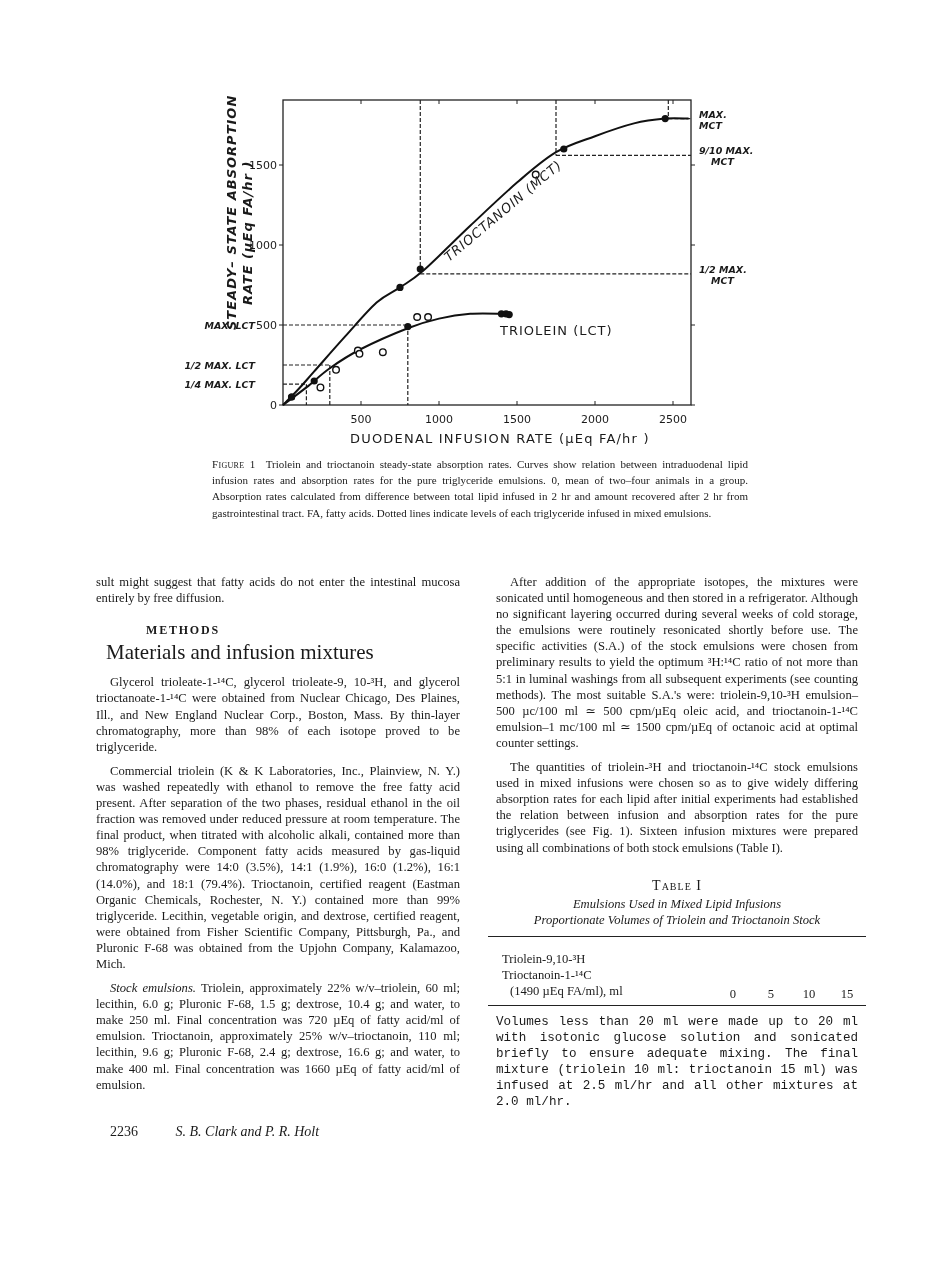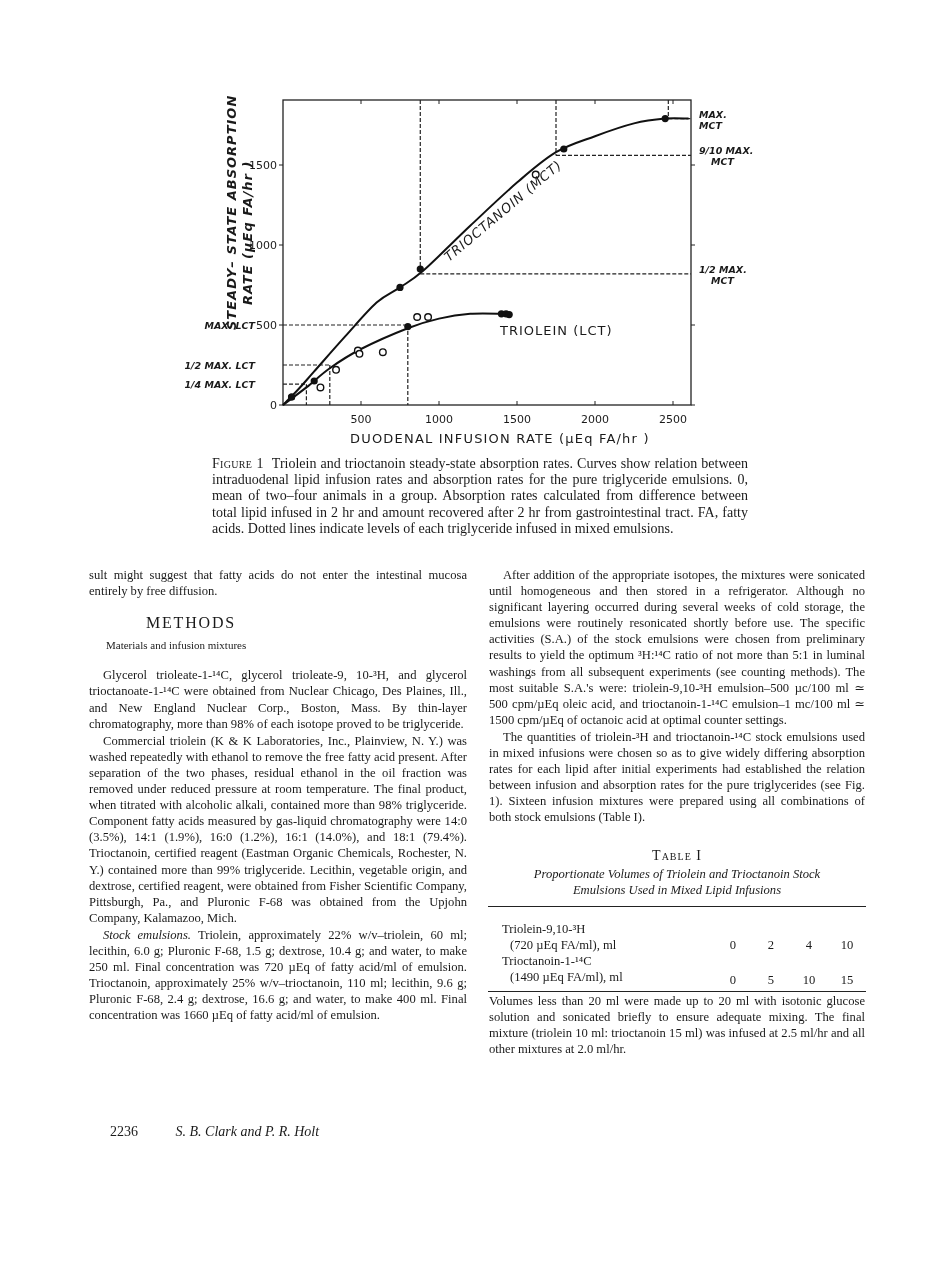--- a/index.html
+++ b/index.html
@@ -1,36 +1,36 @@
 <!DOCTYPE html>
 <html><head>
 <meta charset="utf-8">
 <style>
   html, body { margin:0; padding:0; background:#fff; }
   body { width:936px; height:1261px; position:relative; overflow:hidden;
          font-family:"Liberation Serif","DejaVu Serif",serif; color:#1a1a1a; }
   .abs { position:absolute; }
   #chart-svg { position:absolute; left:0; top:0; }
-  .caption { left:212px; top:456px; width:536px; font-size:14px; line-height:16.2px; text-align:justify; }
+  .caption { left:212px; top:456px; width:536px; font-size:11px; line-height:16.2px; text-align:justify; }
   .caption .fig { font-variant:small-caps; letter-spacing:0.3px; }
   .col { font-size:12.6px; line-height:16.1px; text-align:justify; }
-  .col p { margin:1px; text-indent:14px; }
+  .col p { margin:8px; text-indent:14px; }
   .col p.noindent { text-indent:0; }
   .left-col { left:88px; top:566px; width:380px; }
   .right-col { left:488px; top:566px; width:378px; }
-  .section-head { font-size:16px; letter-spacing:1.8px; margin:16px 0 0 58px; }
-  .sub-head { font-size:11px; margin:6px 0 14px 18px; }
+  .section-head { font-size:12px; letter-spacing:1.8px; margin:16px 0 0 58px;font-weight:bold; }
+  .sub-head { font-size:21px; margin:6px 0 14px 18px; }
   .it { font-style:italic; }
   .table-title { text-align:center; font-size:14px; font-variant:small-caps; letter-spacing:1px; margin-top:22px; }
   .table-sub { text-align:center; font-style:italic; font-size:12.6px; line-height:16px; margin-top:2px; }
   table.t1 { width:100%; border-collapse:collapse; margin-top:8px; border-top:1.4px solid #222; border-bottom:1.4px solid #222; font-size:12.6px; }
   table.t1 td { padding:0; line-height:16px; }
   table.t1 td.num { text-align:center; width:38px; }
   table.t1 td.lbl2 { padding-left:14px; }
-  .after-table { margin-top:8px; }
+  .after-table { margin-top:8px;font-family:Liberation Mono, monospace; }
   .footer { left:88px; top:1124px; font-size:14px; }
   .footer .pg { margin-right:34px;margin-left:22px; }
   .footer .auth { font-style:italic; }
   svg text { font-family:"DejaVu Sans","Liberation Sans",sans-serif; fill:#1a1a1a; }
 </style>
 </head>
 <body>
 
 <svg id="chart-svg" width="936" height="450" viewBox="0 0 936 450">
   <g id="chart-root">
@@ -124,35 +124,28 @@
   <p>Glycerol trioleate-1-¹⁴C, glycerol trioleate-9, 10-³H, and glycerol trioctanoate-1-¹⁴C were obtained from Nuclear Chicago, Des Plaines, Ill., and New England Nuclear Corp., Boston, Mass. By thin-layer chromatography, more than 98% of each isotope proved to be triglyceride.</p>
   <p>Commercial triolein (K &amp; K Laboratories, Inc., Plainview, N. Y.) was washed repeatedly with ethanol to remove the free fatty acid present. After separation of the two phases, residual ethanol in the oil fraction was removed under reduced pressure at room temperature. The final product, when titrated with alcoholic alkali, contained more than 98% triglyceride. Component fatty acids measured by gas-liquid chromatography were 14:0 (3.5%), 14:1 (1.9%), 16:0 (1.2%), 16:1 (14.0%), and 18:1 (79.4%). Trioctanoin, certified reagent (Eastman Organic Chemicals, Rochester, N. Y.) contained more than 99% triglyceride. Lecithin, vegetable origin, and dextrose, certified reagent, were obtained from Fisher Scientific Company, Pittsburgh, Pa., and Pluronic F-68 was obtained from the Upjohn Company, Kalamazoo, Mich.</p>
   <p><span class="it">Stock emulsions.</span><span> Triolein, approximately 22% w/v–triolein, 60 ml; lecithin, 6.0 g; Pluronic F-68, 1.5 g; dextrose, 10.4 g; and water, to make 250 ml. Final concentration was 720 µEq of fatty acid/ml of emulsion. Trioctanoin, approximately 25% w/v–trioctanoin, 110 ml; lecithin, 9.6 g; Pluronic F-68, 2.4 g; dextrose, 16.6 g; and water, to make 400 ml. Final concentration was 1660 µEq of fatty acid/ml of emulsion.</span></p>
 </div>
 
 <div class="abs col right-col">
   <p>After addition of the appropriate isotopes, the mixtures were sonicated until homogeneous and then stored in a refrigerator. Although no significant layering occurred during several weeks of cold storage, the emulsions were routinely resonicated shortly before use. The specific activities (S.A.) of the stock emulsions were chosen from preliminary results to yield the optimum ³H:¹⁴C ratio of not more than 5:1 in luminal washings from all subsequent experiments (see counting methods). The most suitable S.A.'s were: triolein-9,10-³H emulsion–500 µc/100 ml ≃ 500 cpm/µEq oleic acid, and trioctanoin-1-¹⁴C emulsion–1 mc/100 ml ≃ 1500 cpm/µEq of octanoic acid at optimal counter settings.</p>
   <p>The quantities of triolein-³H and trioctanoin-¹⁴C stock emulsions used in mixed infusions were chosen so as to give widely differing absorption rates for each lipid after initial experiments had established the relation between infusion and absorption rates for the pure triglycerides (see Fig. 1). Sixteen infusion mixtures were prepared using all combinations of both stock emulsions (Table I).</p>
   <div class="table-title">Table I</div>
   <div class="table-sub">
+    <div>Emulsions Used in Mixed Lipid Infusions</div>
     <div>Proportionate Volumes of Triolein and Trioctanoin Stock</div>
-    <div>Emulsions Used in Mixed Lipid Infusions</div>
   </div>
   <table class="t1">
     <tbody>
         <tr>
           <td colspan="5" style="padding-top:14px;padding-left:14px">Triolein-9,10-³H</td>
         </tr>
-    <tr>
-      <td class="lbl2" style="padding-left:22px">(720 µEq FA/ml), ml</td>
-      <td class="num">0</td>
-      <td class="num">2</td>
-      <td class="num">4</td>
-      <td class="num">10</td>
-    </tr>
     <tr>
           <td colspan="5" style="padding-left:14px">Trioctanoin-1-¹⁴C</td>
         </tr>
     <tr>
       <td class="lbl2" style="padding-left:22px;padding-bottom:6px">(1490 µEq FA/ml), ml</td>
       <td class="num">0</td>
       <td class="num">5</td>
       <td class="num">10</td>
       <td class="num">15</td>
     </tr>

